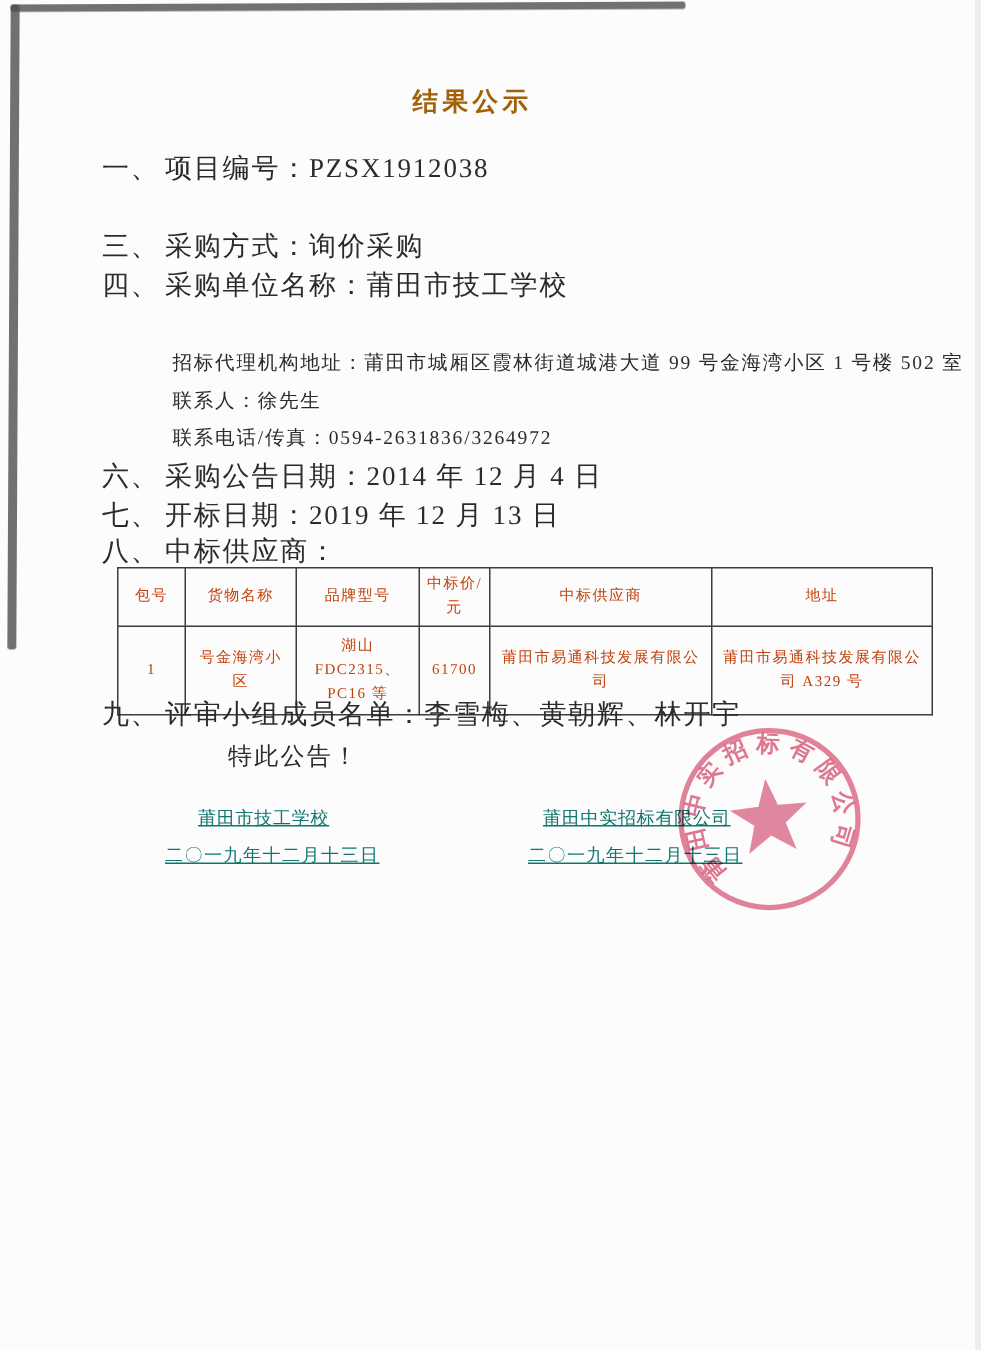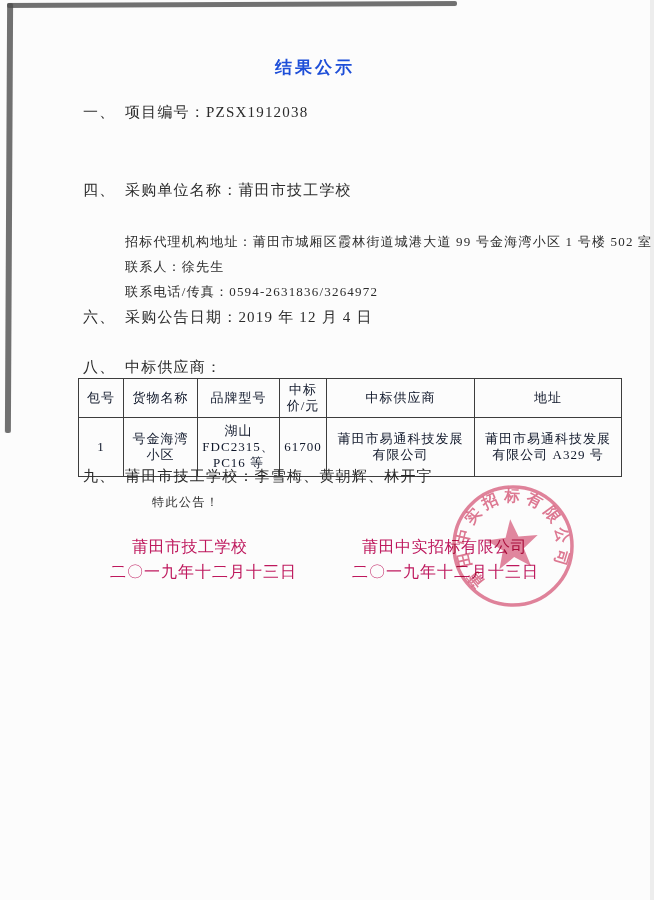--- a/index.html
+++ b/index.html
@@ -6,61 +6,67 @@
   .page{
     position:relative;width:654px;height:900px;background:#fcfcfc;overflow:hidden;
     font-family:"Liberation Serif","DejaVu Serif",serif;color:#2b2b2b;
   }
   .scan-edge{position:absolute;background:#4f4f4f;opacity:.8;filter:blur(.4px);border-radius:2px;}
   .scan-edge.top{left:7px;top:2px;width:450px;height:5px;transform:rotate(-.25deg);}
   .scan-edge.left{left:6px;top:3px;width:6px;height:430px;transform:rotate(.3deg);}
   .edge-right{position:absolute;right:0;top:0;width:4px;height:100%;background:#ededed;}
   .doc-title{
     position:absolute;left:0;top:56px;width:100%;text-align:center;padding-right:24px;
-    box-sizing:border-box;font-size:17px;font-weight:bold;letter-spacing:3px;color:#1d4ed8;
+    box-sizing:border-box;font-size:17px;font-weight:bold;letter-spacing:3px;color:#a16207;
   }
-  .line{position:absolute;left:83px;font-size:15px;letter-spacing:1.2px;line-height:16px;white-space:nowrap;}
+  .line{position:absolute;left:68px;font-size:18px;letter-spacing:1.2px;line-height:16px;white-space:nowrap;}
   .line .num{display:inline-block;width:42px;}
-  .subline{position:absolute;left:125px;font-size:13px;letter-spacing:1.2px;white-space:nowrap;text-align:center;}
+  .subline{position:absolute;left:115px;font-size:13px;letter-spacing:1.2px;white-space:nowrap;text-align:center;}
   table.bid{
     position:absolute;left:78px;top:378px;width:543px;border-collapse:collapse;table-layout:fixed;
-    font-size:13px;line-height:16px;color:#0f172a;
+    font-size:10px;line-height:16px;color:#c2410c;
   }
   table.bid th,table.bid td{
     border:1.5px solid #3d3d3d;text-align:center;vertical-align:middle;
     font-weight:normal;padding:3px 4px;letter-spacing:1px;overflow:hidden;
   }
   table.bid thead th{height:32px;}
   table.bid tbody td{height:52px;}
-  .closing{position:absolute;left:152px;top:494px;font-size:12px;letter-spacing:1.5px;}
-  .sig{position:absolute;font-size:16px;letter-spacing:.5px;white-space:nowrap;color:#be185d;}
+  .closing{position:absolute;left:152px;top:494px;font-size:16px;letter-spacing:1.5px;}
+  .sig{position:absolute;font-size:12px;letter-spacing:.5px;white-space:nowrap;color:#0f766e;text-decoration:underline;}
   .stamp-svg{position:absolute;left:433px;top:466px;mix-blend-mode:multiply;opacity:.88;}
 </style>
 </head>
 <body>
 
 <div class="page">
 
   <div class="scan-edge top"></div>
   <div class="scan-edge left"></div>
   <div class="edge-right"></div>
 
   <div class="doc-title">结果公示</div>
 
   <div class="line" style="top:104px">
     <span class="num">一、</span><span>项目编号：PZSX1912038</span>
   </div>
+  <div class="line" style="top:156px">
+    <span class="num">三、</span><span>采购方式：询价采购</span>
+  </div>
   <div class="line" style="top:182px">
     <span class="num">四、</span><span>采购单位名称：莆田市技工学校</span>
   </div>
   <div class="subline" style="top:233px">招标代理机构地址：莆田市城厢区霞林街道城港大道 99 号金海湾小区 1 号楼 502 室</div>
   <div class="subline" style="top:258px">联系人：徐先生</div>
   <div class="subline" style="top:283px">联系电话/传真：0594-2631836/3264972</div>
   <div class="line" style="top:309px">
-    <span class="num">六、</span><span>采购公告日期：2019 年 12 月 4 日</span>
+    <span class="num">六、</span><span>采购公告日期：2014 年 12 月 4 日</span>
+  </div>
+  <div class="line" style="top:335px">
+    <span class="num">七、</span><span>开标日期：2019 年 12 月 13 日</span>
   </div>
   <div class="line" style="top:359px">
     <span class="num">八、</span><span>中标供应商：</span>
   </div>
 
   <table class="bid">
     <colgroup>
       <col style="width:45px">
         <col style="width:74px">
         <col style="width:82px">
@@ -84,21 +90,21 @@
         <td>号金海湾小区</td>
         <td>湖山 FDC2315、PC16 等</td>
         <td>61700</td>
         <td>莆田市易通科技发展有限公司</td>
         <td>莆田市易通科技发展有限公司 A329 号</td>
       </tr>
     </tbody>
   </table>
 
   <div class="line" style="top:468px">
-    <span class="num">九、</span><span>莆田市技工学校：李雪梅、黄朝辉、林开宇</span>
+    <span class="num">九、</span><span>评审小组成员名单：李雪梅、黄朝辉、林开宇</span>
   </div>
 
   <div class="closing">特此公告！</div>
 
   <div class="sig" style="left:132px;top:537px">莆田市技工学校</div>
   <div class="sig" style="left:110px;top:562px;letter-spacing:1px">二〇一九年十二月十三日</div>
   <div class="sig" style="left:362px;top:537px">莆田中实招标有限公司</div>
   <div class="sig" style="left:352px;top:562px;letter-spacing:1px">二〇一九年十二月十三日</div>
 
   <svg class="stamp-svg" width="160" height="160" viewBox="0 0 160 160">

